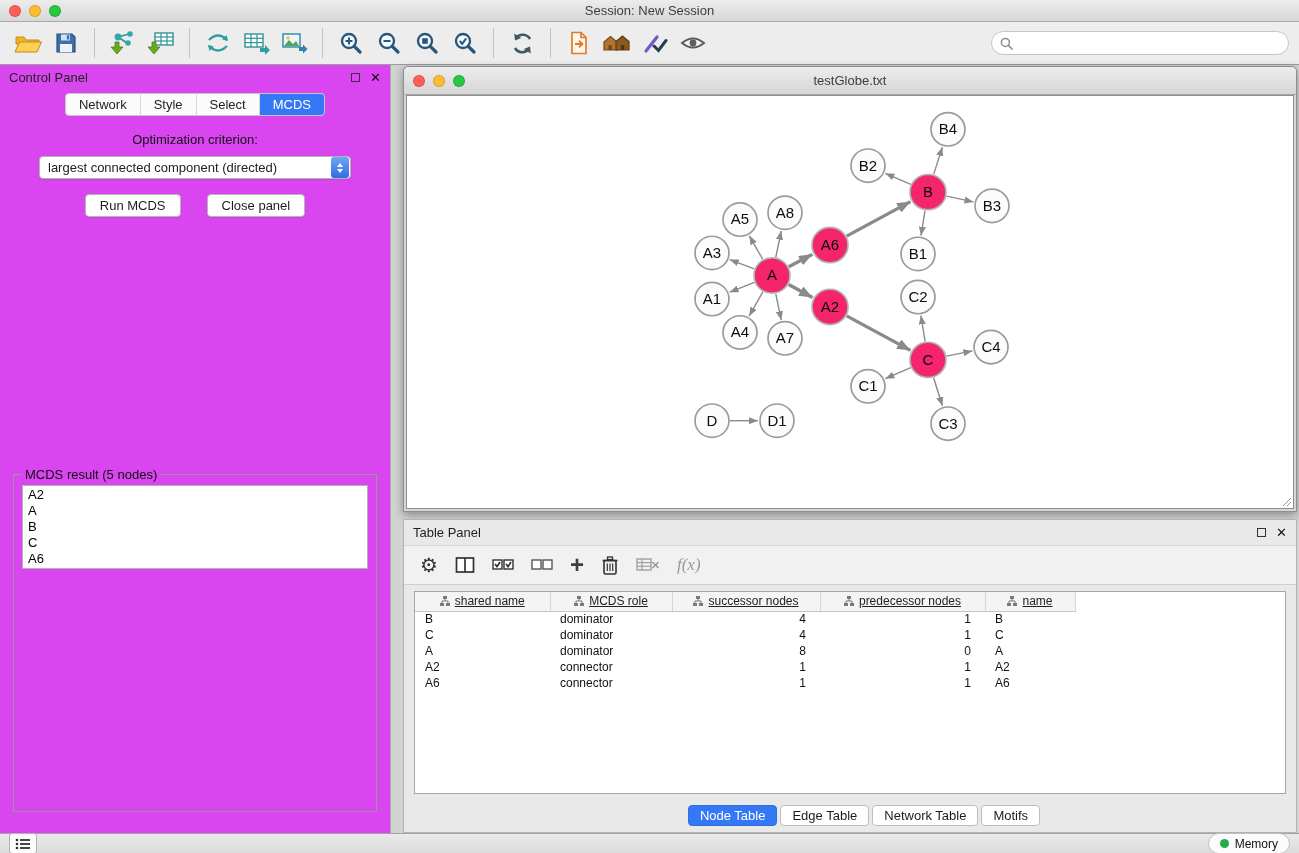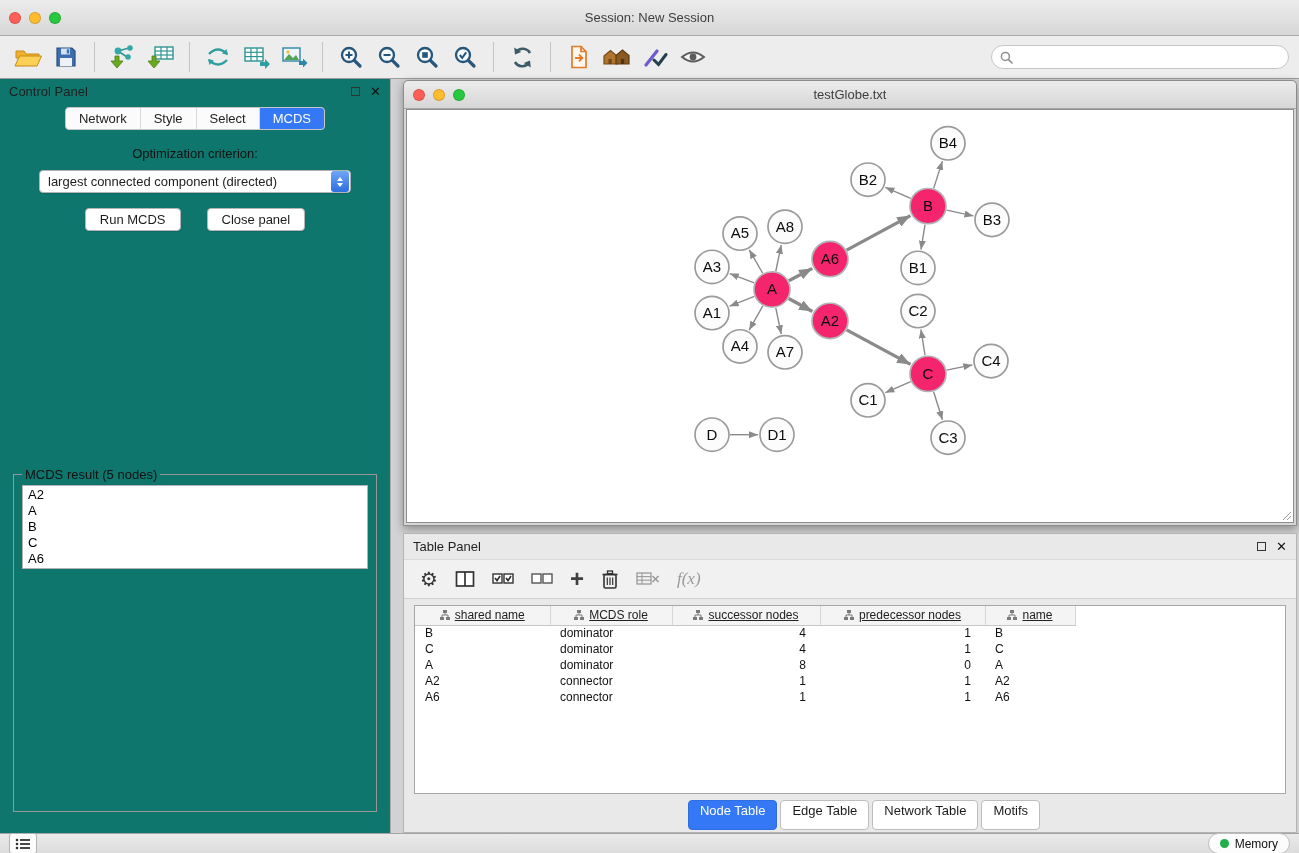--- a/index.html
+++ b/index.html
@@ -1,37 +1,37 @@
 <!DOCTYPE html>
 <html><head>
 <meta charset="utf-8">
 <style>
   *{margin:0;padding:0;box-sizing:border-box;}
   html,body{width:1299px;height:853px;overflow:hidden;}
   body{font-family:"Liberation Sans","DejaVu Sans",sans-serif;background:#d2d2d2;font-size:13px;color:#222;display:flex;flex-direction:column;}
 
   
-  .titlebar{height:36px;background:linear-gradient(#ececec,#d7d7d7);border-bottom:1px solid #a9a9a9;display:flex;align-items:center;position:relative;flex:0 0 auto;}
+  .titlebar{height:22px;background:linear-gradient(#ececec,#d7d7d7);border-bottom:1px solid #a9a9a9;display:flex;align-items:center;position:relative;flex:0 0 auto;}
   .traffic{display:flex;gap:8px;margin-left:9px;z-index:2;}
   .tl{width:12px;height:12px;border-radius:50%;border:1px solid rgba(0,0,0,.15);}
   .tl.red{background:#ff5f57}.tl.yellow{background:#febc2e}.tl.green{background:#28c840}
   .bar-title{position:absolute;left:0;right:0;text-align:center;font-size:13px;color:#3e3e3e;}
 
   
   .toolbar{height:43px;background:#ededed;border-bottom:1px solid #9c9c9c;display:flex;align-items:center;padding:0 10px;gap:2px;flex:0 0 auto;}
   .tbtn{min-width:36px;height:36px;display:flex;align-items:center;justify-content:center;border-radius:4px;}
   .tsep{width:1px;height:30px;background:#c3c3c3;margin:0 8px;}
   .search{margin-left:auto;width:298px;height:24px;background:#fff;border:1px solid #c5c5c5;border-radius:13px;display:flex;align-items:center;padding:0 8px;gap:5px;}
   .search input{border:none;outline:none;flex:1;font-size:13px;background:transparent;font-family:"Liberation Sans",sans-serif;}
 
   
   .content{flex:1;display:flex;min-height:0;}
 
   
-  .cpanel{width:391px;background:#0f766e;border-right:1px solid #adadad;display:flex;flex-direction:column;flex:0 0 auto;}
+  .cpanel{width:391px;background:#d946ef;border-right:1px solid #adadad;display:flex;flex-direction:column;flex:0 0 auto;}
   .phead{height:25px;display:flex;align-items:center;padding:0 9px;font-size:13px;color:#1f1f1f;flex:0 0 auto;}
   .phead .sp{margin-left:auto;display:flex;gap:10px;align-items:center;}
   .float-ic{width:9px;height:9px;border:1.5px solid #333;display:inline-block;}
   .close-ic{font-size:13px;font-weight:bold;color:#111;line-height:1;}
   .cp-tabs{display:flex;justify-content:center;margin-top:3px;flex:0 0 auto;border-radius:9px;}
   .seg{display:flex;background:#fbfbfb;border:1px solid #c6c6c6;border-radius:4px;overflow:hidden;}
   .seg .tab{padding:3px 13px;font-size:13px;border-right:1px solid #d8d8d8;color:#222;}
   .seg .tab:last-child{border-right:none;}
   .seg .tab.active{background:#3478f6;color:#fff;}
   .opt-label{text-align:center;margin-top:16px;font-size:13px;color:#111;}
@@ -67,21 +67,21 @@
   .ttb{height:40px;display:flex;align-items:center;gap:17px;padding:0 16px;background:#f1f1f1;border-top:1px solid #d9d9d9;border-bottom:1px solid #cfcfcf;flex:0 0 auto;}
   .gear{font-size:20px;color:#333;line-height:1;}
   .plus{font-size:24px;font-weight:bold;color:#3f3f3f;line-height:0.8;}
   .fx{font-family:"Liberation Serif",serif;font-style:italic;font-size:17px;color:#9a9a9a;}
   .tbl-wrap{flex:1;margin:6px 10px 6px;background:#fff;border:1px solid #a6a6a6;overflow:hidden;min-height:0;}
   table.ttable{border-collapse:collapse;table-layout:fixed;}
   .ttable th{font-weight:normal;font-size:12px;background:#f4f4f4;border-right:1px solid #d6d6d6;border-bottom:1px solid #c6c6c6;height:19px;padding:0 4px;white-space:nowrap;text-decoration:underline;}
   .ttable th .hwrap{display:flex;align-items:center;justify-content:center;gap:5px;}
   .ttable td{font-size:12px;height:16px;padding:0 10px;white-space:nowrap;color:#111;}
   .ttable td.num{text-align:right;padding-right:14px;}
-  .btabs{height:30px;display:flex;justify-content:center;gap:3px;flex:0 0 auto;margin-bottom:2px;padding-left:28px;}
+  .btabs{height:30px;display:flex;align-items:center;justify-content:center;gap:3px;flex:0 0 auto;margin-bottom:2px;padding-left:28px;}
   .btab{font-size:13px;padding:2px 11px;background:#fff;border:1px solid #bdbdbd;border-radius:4px;color:#1c1c1c;}
   .btab.active{background:#3478f6;color:#fff;border-color:#2e6ee0;}
 
   
   .statusbar{height:20px;border-top:1px solid #a3a3a3;background:linear-gradient(#eaeaea,#dcdcdc);display:flex;align-items:center;padding:0 9px;flex:0 0 auto;}
   .list-btn{width:28px;height:21px;background:#fcfcfc;border:1px solid #b4b4b4;border-radius:3px;display:flex;align-items:center;justify-content:center;}
   .memory-btn{margin-left:auto;height:21px;background:#fcfcfc;border:1px solid #bdbdbd;border-radius:11px;display:flex;align-items:center;gap:6px;padding:0 11px;font-size:12px;color:#111;}
   .mem-dot{width:9px;height:9px;border-radius:50%;background:#1fae4a;}
 </style>
 </head>

